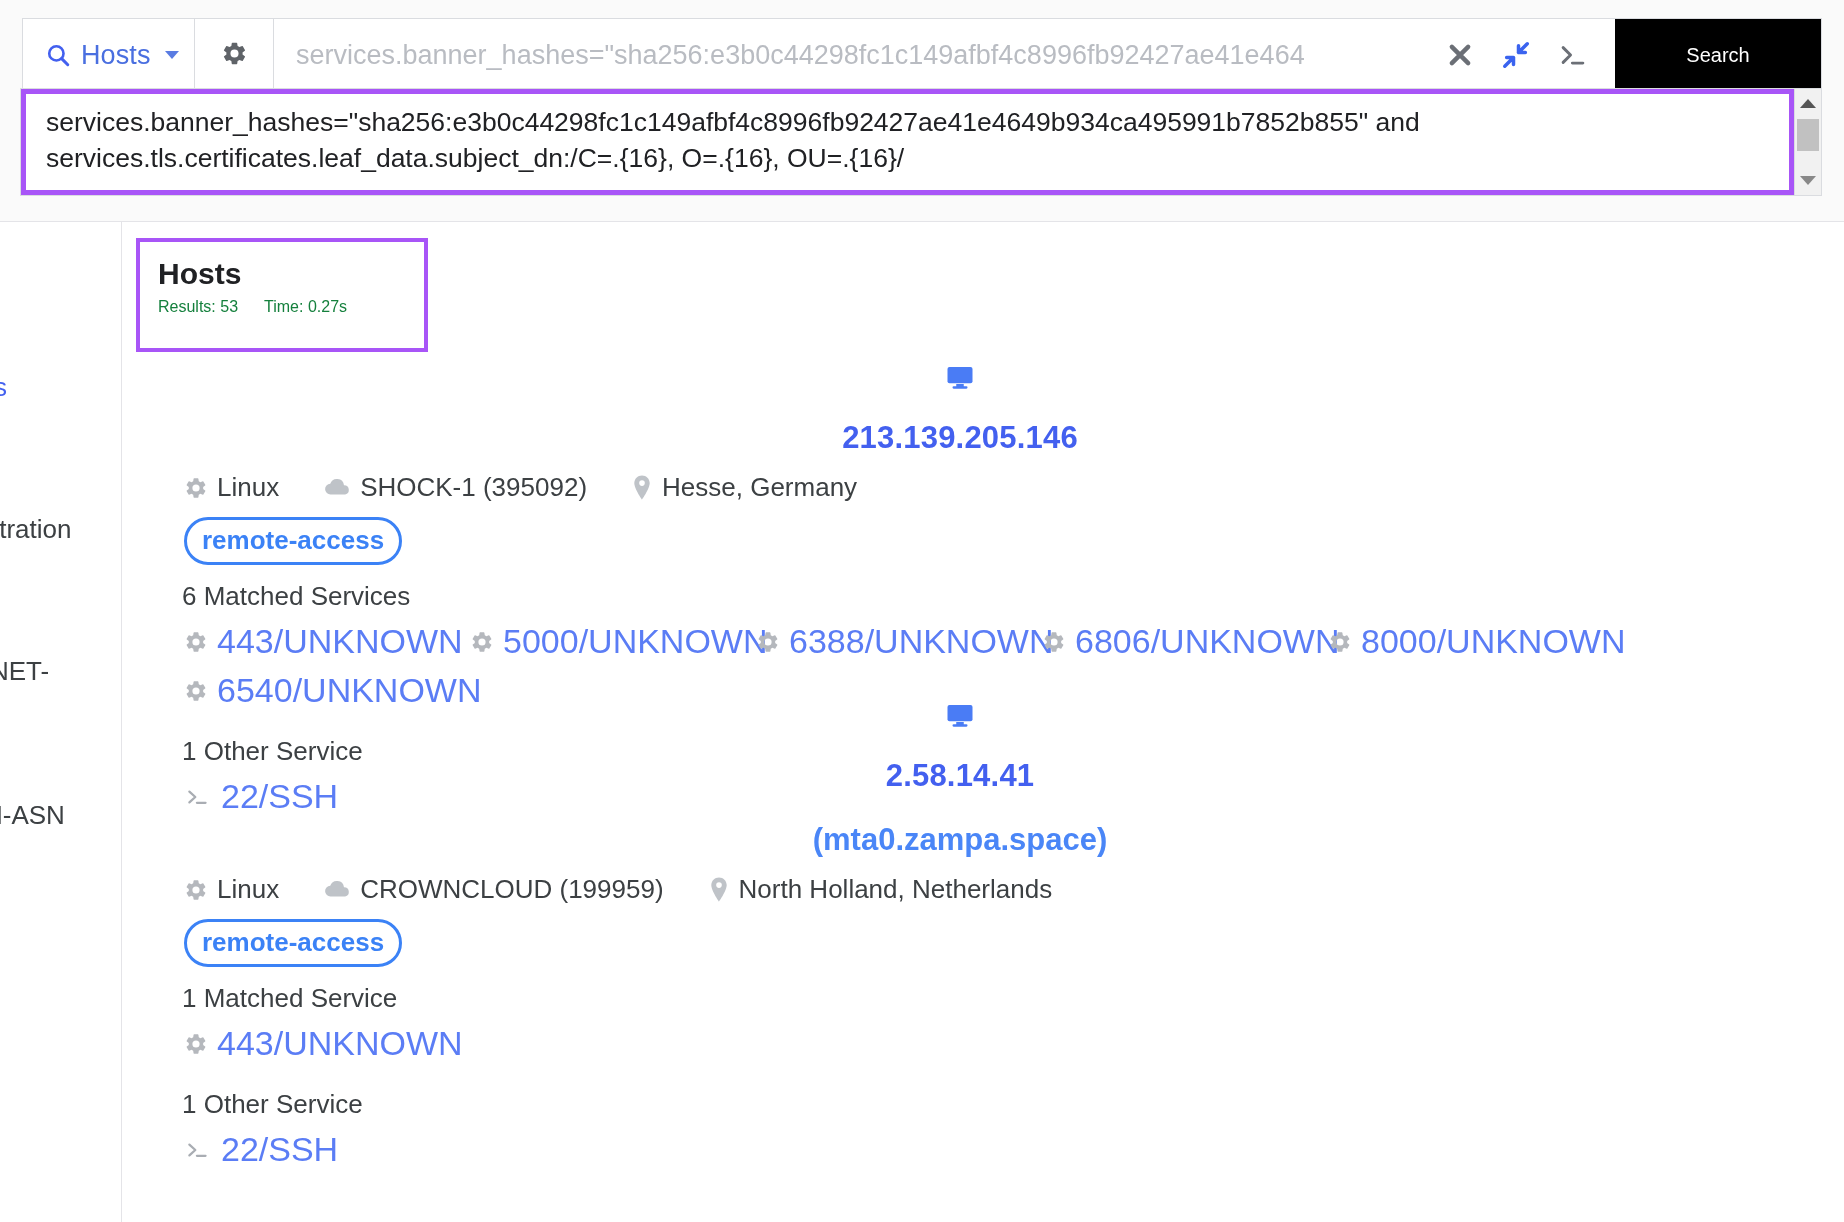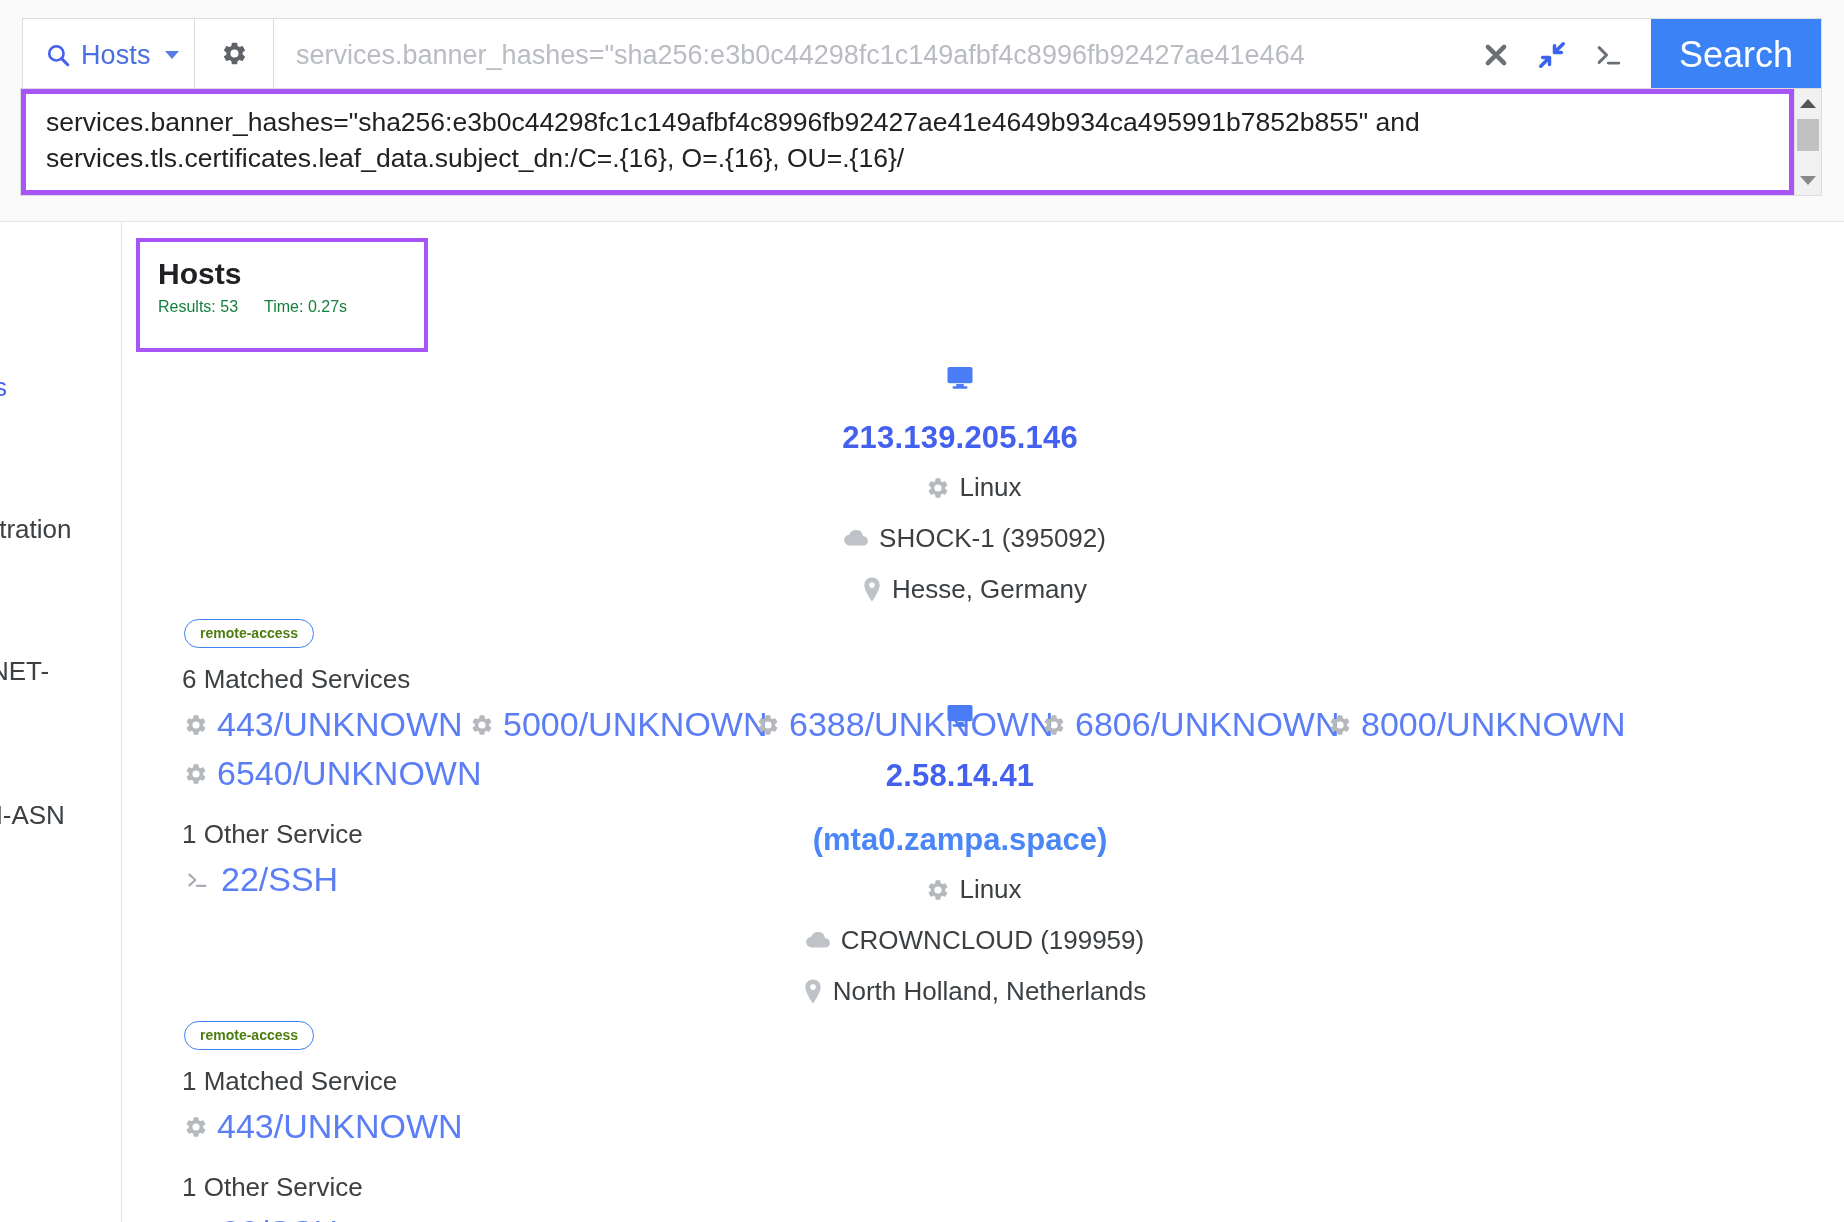--- a/index.html
+++ b/index.html
@@ -84,24 +84,24 @@
     flex: 1;
   }
   .qicons {
     display: flex;
     align-items: center;
     gap: 26px;
     padding: 0 26px 0 12px;
   }
   .qicon { cursor: pointer; line-height: 0; display:inline-block;}
   .search-btn {
-    width: 170px;
-    background: #3b82f6;
+    width: 206px;
+    background: #000000;
     color: #ffffff;
-    font-size: 36px;
+    font-size: 20px;
     display: flex;
     align-items: center;
     justify-content: center;
     cursor: pointer;
     border: none;
     font-family: "Liberation Sans", sans-serif;
   }
 
   
   .query-expand-wrap {
@@ -215,34 +215,33 @@
   }
   .host-domain { color: #4a86f7; font-weight: bold; font-size: 31px; }
   .host-meta {
     display: flex;
     align-items: center;
     gap: 10px;
     margin-top: 16px;
     padding-left: 28px;
     font-size: 26px;
     color: #3c4043;
-    flex-direction: column;
   }
   .host-meta .sep { width: 24px; display:inline-block; }
   .host-meta .chunk { display:flex; align-items:center; gap:9px; }
   .tag {
     display: inline-block;
     margin-top: 14px;
     margin-left: 28px;
-    border: 1px solid #3b82f6;
+    border: 3px solid #3b82f6;
     border-radius: 999px;
     padding: 5px 15px 6px 15px;
-    font-size: 14px;
+    font-size: 26px;
     font-weight: bold;
-    color: #4d7c0f;
+    color: #3b82f6;
   }
   .svc-heading {
     margin-top: 16px;
     margin-left: 26px;
     font-size: 26px;
     font-weight: normal;
     color: #3c4043;
   }
   .svc-row {
     margin-top: 10px;

